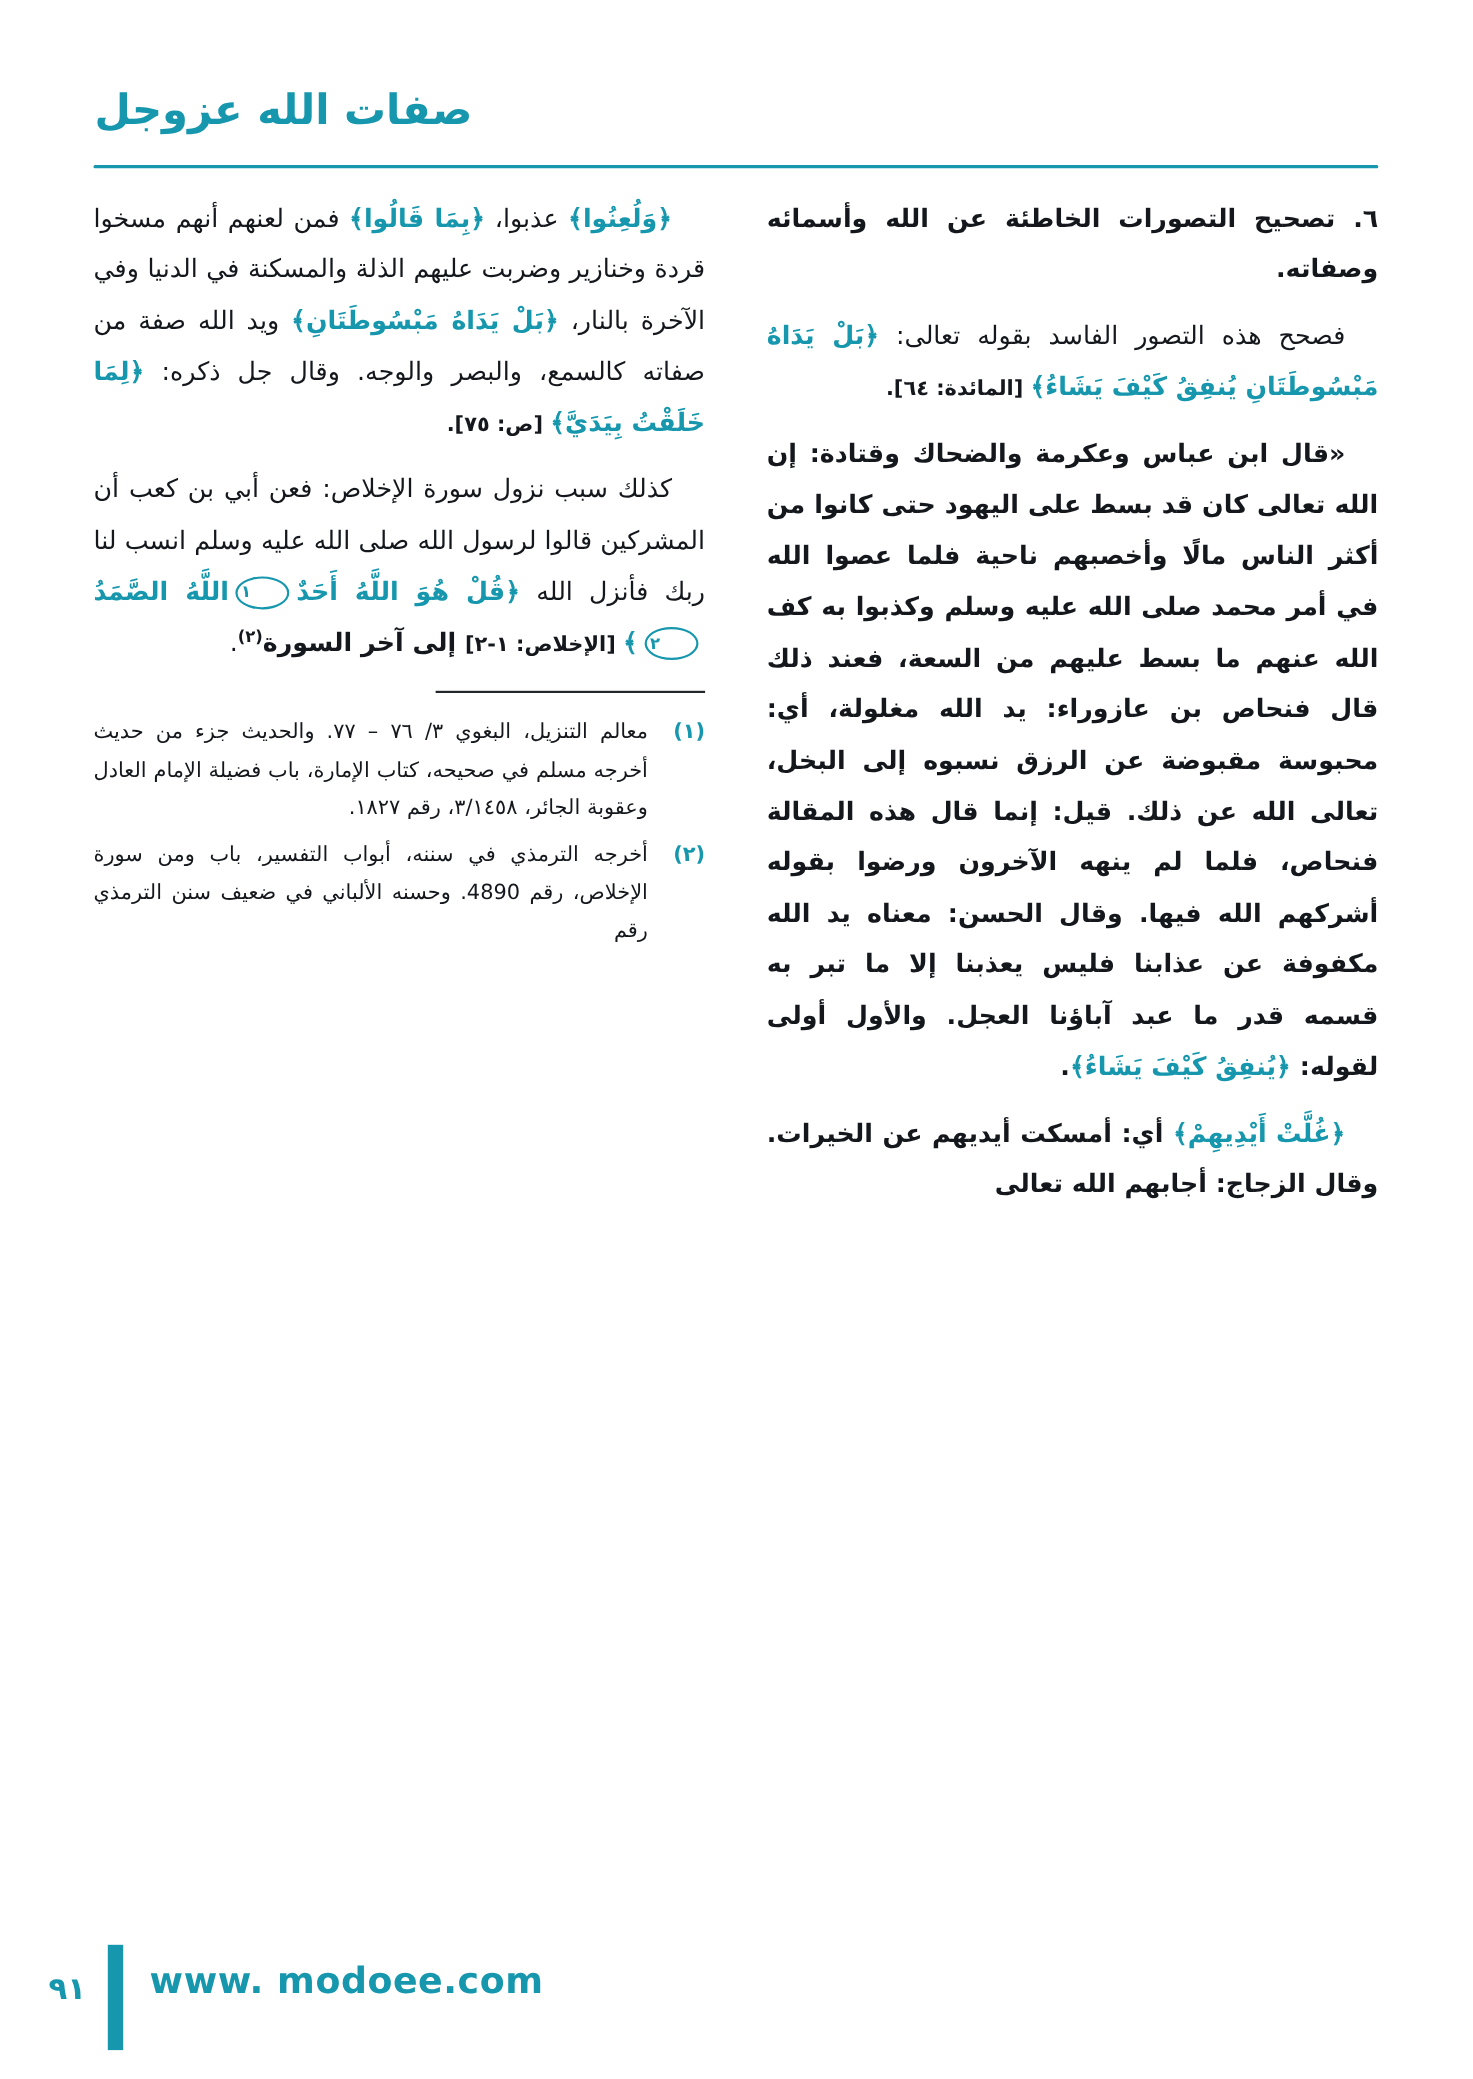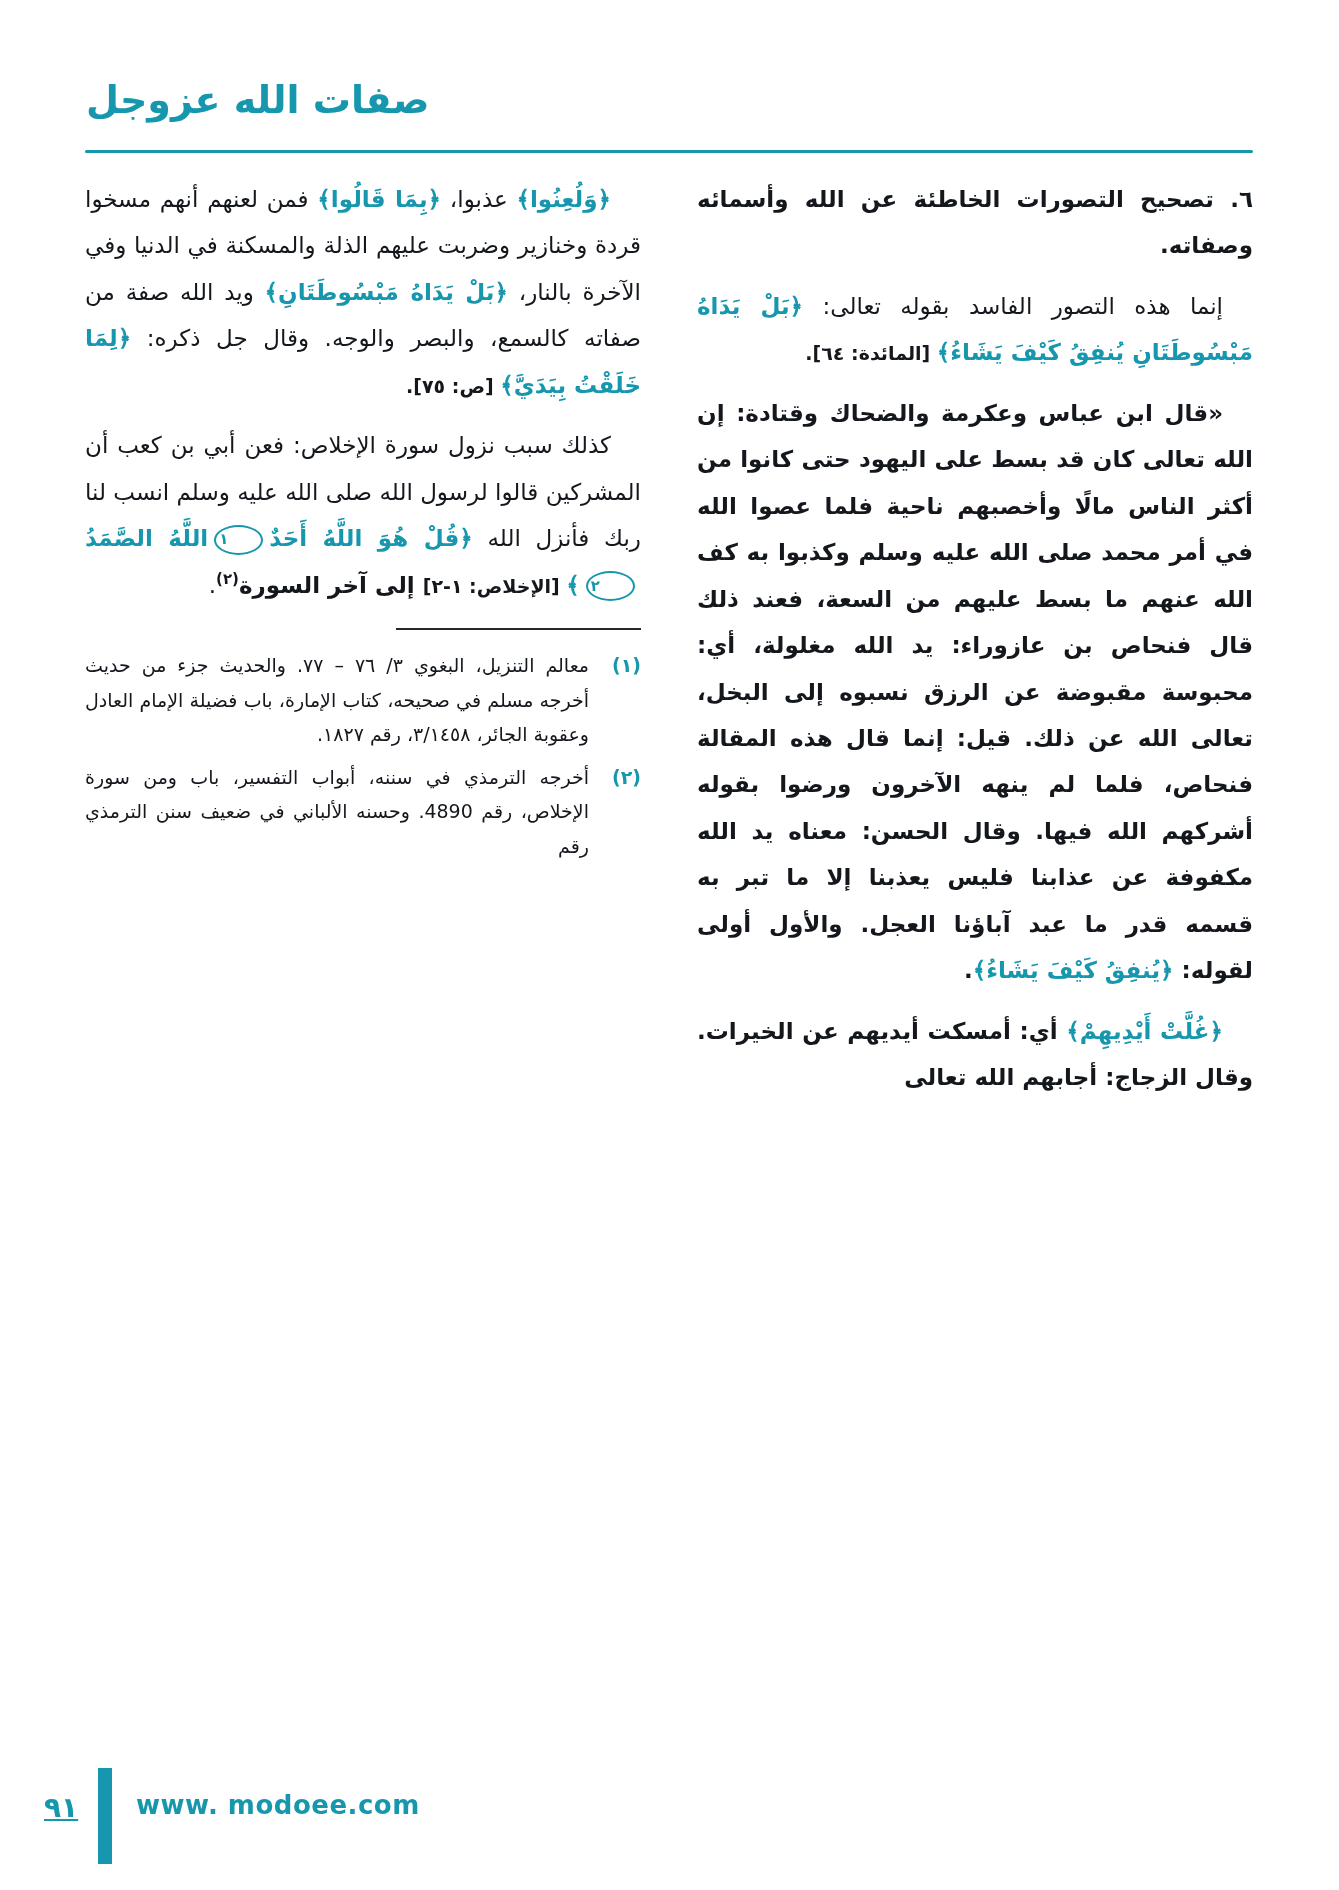--- a/index.html
+++ b/index.html
@@ -63,45 +63,45 @@
     text-align:justify;
     margin:0 0 8px 0;
   }
   .fn-num{
     color:var(--accent);font-weight:bold;
     min-width:44px;flex:0 0 auto;
   }
   .fn-text{flex:1 1 auto;color:var(--ink);}
   .page-num{
     position:absolute;left:44px;bottom:40px;
-    color:var(--accent);font-size:28px;font-weight:bold;text-decoration:underline;
+    color:var(--accent);font-size:28px;font-weight:bold;
   }
   .footer-bar{
     position:absolute;left:98px;bottom:0;
     width:14px;height:96px;background:var(--accent);
   }
   .site{
     position:absolute;left:136px;bottom:44px;
-    color:var(--accent);font-size:26px;font-weight:bold;
+    color:var(--accent);font-size:33px;font-weight:bold;
     direction:ltr;letter-spacing:0.5px;
   }
 </style>
 </head>
 <body>
 
 <div class="page">
 
   <div class="header-title">صفات الله عزوجل</div>
 
   <div class="header-rule"></div>
 
   <div class="content">
     <div class="col" id="col-right">
         <p class="para"><span class="seg-bold">٦. تصحيح التصورات الخاطئة عن الله وأسمائه وصفاته.</span></p>
-        <p class="para indent"><span class="seg-text">إنما هذه التصور الفاسد بقوله تعالى: </span><span class="seg-quran">﴿بَلْ يَدَاهُ مَبْسُوطَتَانِ يُنفِقُ كَيْفَ يَشَاءُ﴾</span><span class="seg-ref"> [المائدة: ٦٤].</span></p>
+        <p class="para indent"><span class="seg-text">فصحح هذه التصور الفاسد بقوله تعالى: </span><span class="seg-quran">﴿بَلْ يَدَاهُ مَبْسُوطَتَانِ يُنفِقُ كَيْفَ يَشَاءُ﴾</span><span class="seg-ref"> [المائدة: ٦٤].</span></p>
         <p class="para indent"><span class="seg-bold">«قال ابن عباس وعكرمة والضحاك وقتادة: إن الله تعالى كان قد بسط على اليهود حتى كانوا من أكثر الناس مالًا وأخصبهم ناحية فلما عصوا الله في أمر محمد صلى الله عليه وسلم وكذبوا به كف الله عنهم ما بسط عليهم من السعة، فعند ذلك قال فنحاص بن عازوراء: يد الله مغلولة، أي: محبوسة مقبوضة عن الرزق نسبوه إلى البخل، تعالى الله عن ذلك. قيل: إنما قال هذه المقالة فنحاص، فلما لم ينهه الآخرون ورضوا بقوله أشركهم الله فيها. وقال الحسن: معناه يد الله مكفوفة عن عذابنا فليس يعذبنا إلا ما تبر به قسمه قدر ما عبد آباؤنا العجل. والأول أولى لقوله: </span><span class="seg-quran">﴿يُنفِقُ كَيْفَ يَشَاءُ﴾</span><span class="seg-bold">.</span></p>
         <p class="para indent"><span class="seg-quran">﴿غُلَّتْ أَيْدِيهِمْ﴾</span><span class="seg-bold"> أي: أمسكت أيديهم عن الخيرات. وقال الزجاج: أجابهم الله تعالى</span></p>
       </div>
     <div class="col">
       <div id="col-left-body">
           <p class="para indent"><span class="seg-quran">﴿وَلُعِنُوا﴾</span><span class="seg-text"> عذبوا، </span><span class="seg-quran">﴿بِمَا قَالُوا﴾</span><span class="seg-text"> فمن لعنهم أنهم مسخوا قردة وخنازير وضربت عليهم الذلة والمسكنة في الدنيا وفي الآخرة بالنار، </span><span class="seg-quran">﴿بَلْ يَدَاهُ مَبْسُوطَتَانِ﴾</span><span class="seg-text"> ويد الله صفة من صفاته كالسمع، والبصر والوجه. وقال جل ذكره: </span><span class="seg-quran">﴿لِمَا خَلَقْتُ بِيَدَيَّ﴾</span><span class="seg-ref"> [ص: ٧٥].</span></p>
           <p class="para indent"><span class="seg-text">كذلك سبب نزول سورة الإخلاص: فعن أبي بن كعب أن المشركين قالوا لرسول الله صلى الله عليه وسلم انسب لنا ربك فأنزل الله </span><span class="seg-quran">﴿قُلْ هُوَ اللَّهُ أَحَدٌ</span><span class="ayah-num">١</span><span class="seg-quran">اللَّهُ الصَّمَدُ</span><span class="ayah-num">٢</span><span class="seg-quran">﴾</span><span class="seg-ref"> [الإخلاص: ١-٢]</span><span class="seg-bold"> إلى آخر السورة</span><span class="seg-fnmark">(٢)</span><span class="seg-text">.</span></p>
         </div>
       <div class="fn-sep"></div>
       <div id="footnotes">

